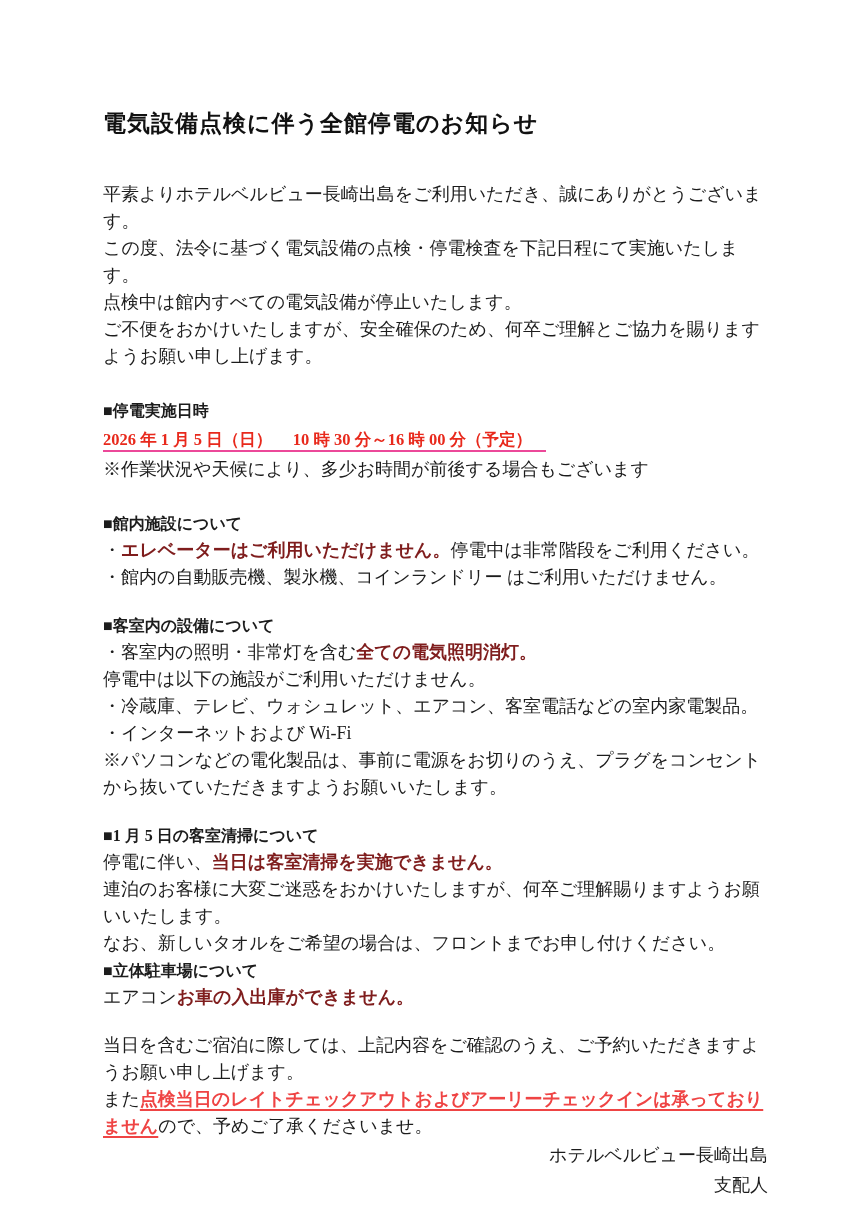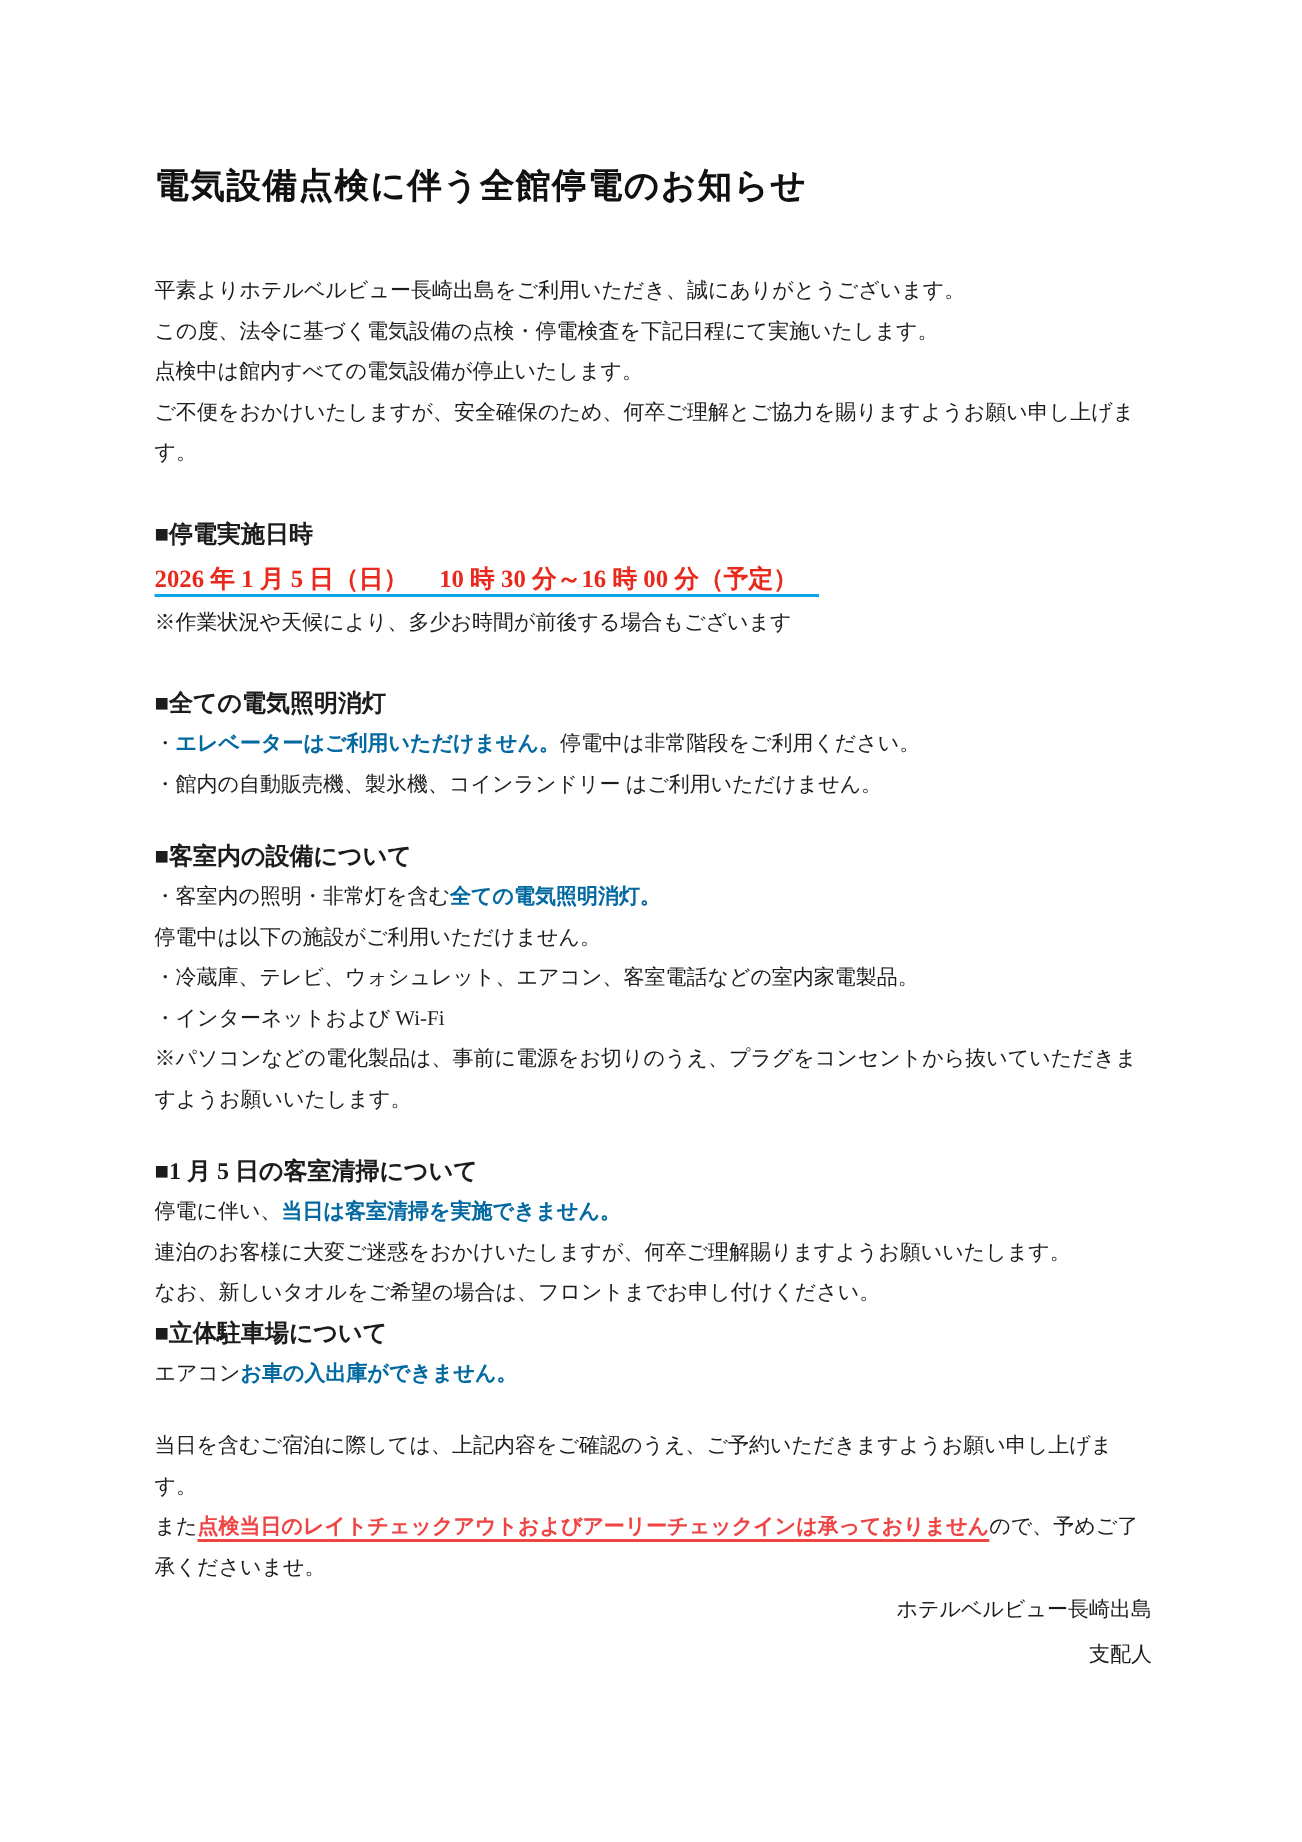--- a/index.html
+++ b/index.html
@@ -21,45 +21,45 @@
   }
   .title {
     font-size: 23px;
     font-weight: 700;
     text-align: left;
     margin: 8px 0 42px 0;
     letter-spacing: 1px;
     color: #111111;
   }
   .line {
-    font-size: 14px;
+    font-size: 18px;
     line-height: 27px;
     margin: 0;
   }
   .heading {
     font-size: 16px;
     line-height: 27px;
     margin: 0;
     font-weight: 700;
   }
   .sec-gap-lg { margin-top: 27px; }
   .sec-gap-md { margin-top: 21px; }
   .red-bold {
-    color: #0369a1;
+    color: #7f1d1d;
     font-weight: 700;
   }
   .date-line {
     margin: 0;
     line-height: 32px;
     font-size: 16.5px;
   }
   .date-underline {
     color: #e8291c;
     font-weight: 700;
-    border-bottom: 2px solid #0ea5e9;
+    border-bottom: 2px solid #ec4899;
     padding: 0 14px 1px 0;
   }
   .red-underline {
     color: #ef4444;
     font-weight: 700;
     text-decoration: underline;
     text-decoration-thickness: 2px;
     text-underline-offset: 4px;
   }
   .signature {
@@ -83,21 +83,21 @@
     <p class="line">ご不便をおかけいたしますが、安全確保のため、何卒ご理解とご協力を賜りますようお願い申し上げます。</p>
   </div>
 
   <section class="sec-gap-lg">
     <p class="heading">■停電実施日時</p>
     <p class="date-line"><span class="date-underline">2026 年 1 月 5 日（日）　 10 時 30 分～16 時 00 分（予定）</span></p>
     <p class="line">※作業状況や天候により、多少お時間が前後する場合もございます</p>
   </section>
 
   <section class="sec-gap-lg">
-    <p class="heading">■全ての電気照明消灯</p>
+    <p class="heading">■館内施設について</p>
     <p class="line"><span>・</span><span class="red-bold">エレベーターはご利用いただけません。</span><span>停電中は非常階段をご利用ください。</span></p>
     <p class="line">・館内の自動販売機、製氷機、コインランドリー はご利用いただけません。</p>
   </section>
 
   <section class="sec-gap-md">
     <p class="heading">■客室内の設備について</p>
     <p class="line"><span>・客室内の照明・非常灯を含む</span><span class="red-bold">全ての電気照明消灯。</span></p>
     <p class="line">停電中は以下の施設がご利用いただけません。</p>
     <p class="line">・冷蔵庫、テレビ、ウォシュレット、エアコン、客室電話などの室内家電製品。</p>
     <p class="line">・インターネットおよび Wi-Fi</p>

